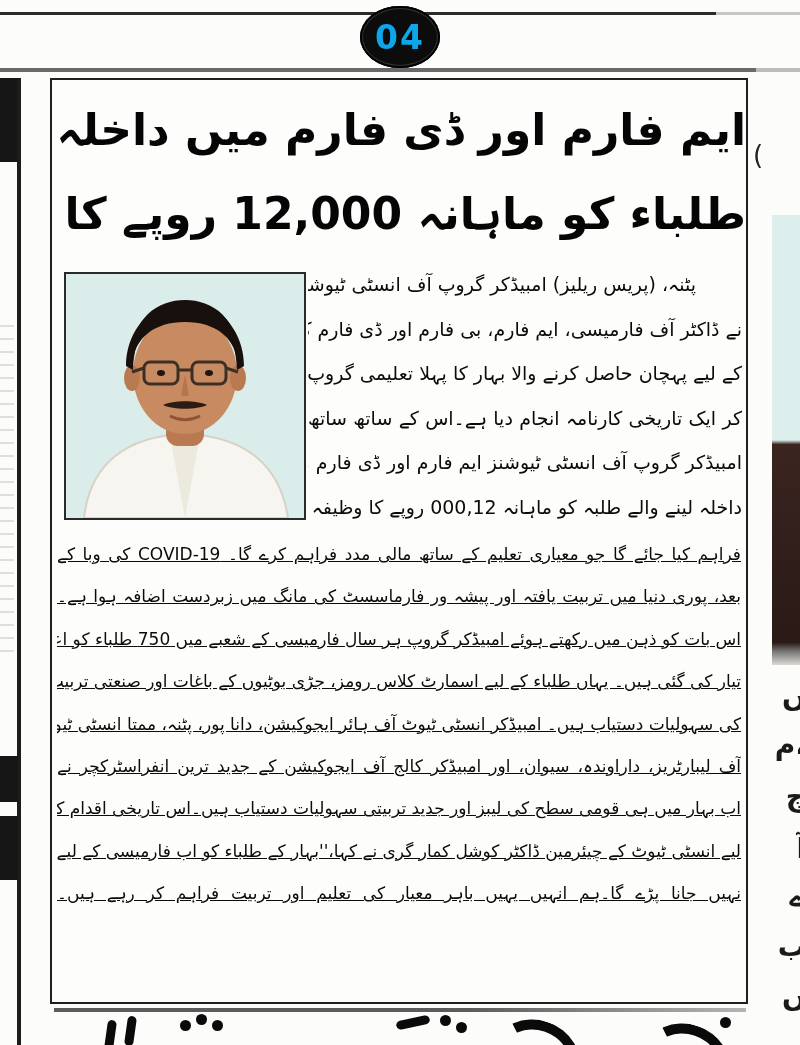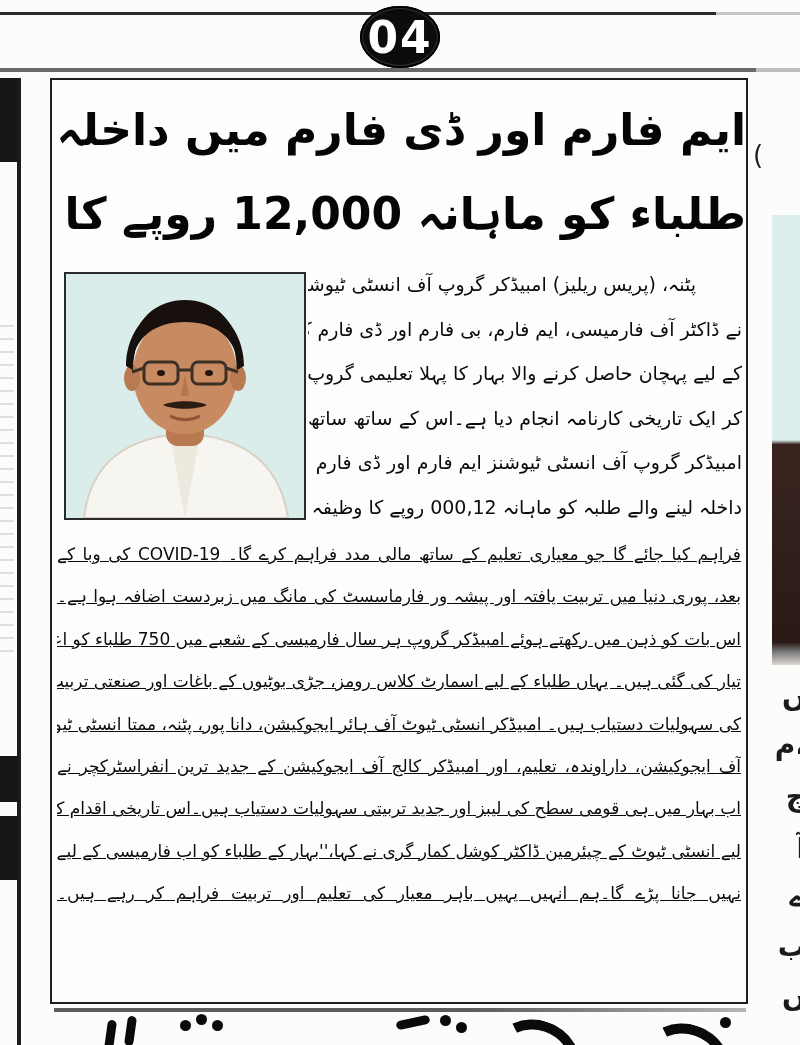--- a/index.html
+++ b/index.html
@@ -8,21 +8,21 @@
     background:#fcfcfb;font-family:"DejaVu Sans",sans-serif;color:#111;
   }
   
   .rule-top1{position:absolute;left:0;top:12px;width:716px;height:3px;background:#2b2b2b;}
   .rule-top1b{position:absolute;left:716px;top:12px;width:84px;height:3px;background:#c7c7c7;}
   .page-badge{
     position:absolute;left:360px;top:6px;width:80px;height:62px;background:#0c0c0c;
     border-radius:50%;display:flex;align-items:center;justify-content:center;
     box-shadow:inset 0 0 0 2px #000, inset 0 0 0 3px #333;
   }
-  .page-badge span{color:#ffffff;font-weight:bold;font-size:44px;letter-spacing:2px;
+  .page-badge span{color:#0ea5e9;font-weight:bold;font-size:33px;letter-spacing:2px;
     font-family:"DejaVu Sans",sans-serif;text-shadow:0 0 1px #000;}
   .rule-top2{position:absolute;left:0;top:68px;width:756px;height:4px;background:#6a6a6a;}
   .rule-top2b{position:absolute;left:756px;top:68px;width:44px;height:4px;background:#bdbdbd;}
 
   
   .lm-black1{position:absolute;left:0;top:78px;width:18px;height:84px;background:#161616;}
   .lm-vline{position:absolute;left:17px;top:78px;width:4px;height:967px;background:#1c1c1c;}
   .lm-fainttext{position:absolute;left:0;top:325px;width:14px;height:330px;opacity:.45;
     background:repeating-linear-gradient(#b9b9b9 0 2px,transparent 2px 13px);}
   .lm-black2{position:absolute;left:0;top:756px;width:18px;height:46px;background:#161616;}
@@ -141,21 +141,21 @@
       <div class="tline">کر ایک تاریخی کارنامہ انجام دیا ہے۔اس کے ساتھ ساتھ</div>
       <div class="tline">امبیڈکر گروپ آف انسٹی ٹیوشنز ایم فارم اور ڈی فارم میں</div>
       <div class="tline">داخلہ لینے والے طلبہ کو ماہانہ 000,12 روپے کا وظیفہ بھی</div>
     </div>
   <div class="fullw">
       <div class="tline">فراہم کیا جائے گا جو معیاری تعلیم کے ساتھ مالی مدد فراہم کرے گا۔ COVID-19 کی وبا کے</div>
       <div class="tline">بعد، پوری دنیا میں تربیت یافتہ اور پیشہ ور فارماسسٹ کی مانگ میں زبردست اضافہ ہوا ہے۔</div>
       <div class="tline">اس بات کو ذہن میں رکھتے ہوئے امبیڈکر گروپ ہر سال فارمیسی کے شعبے میں 750 طلباء کو اعلیٰ</div>
       <div class="tline">تیار کی گئی ہیں۔ یہاں طلباء کے لیے اسمارٹ کلاس رومز، جڑی بوٹیوں کے باغات اور صنعتی تربیت</div>
       <div class="tline">کی سہولیات دستیاب ہیں۔ امبیڈکر انسٹی ٹیوٹ آف ہائر ایجوکیشن، دانا پور، پٹنہ، ممتا انسٹی ٹیوٹ</div>
-      <div class="tline">آف ایجوکیشن، داراوندہ، تعلیم، اور امبیڈکر کالج آف ایجوکیشن کے جدید ترین انفراسٹرکچر نے</div>
+      <div class="tline">آف لیبارٹریز، داراوندہ، سیوان، اور امبیڈکر کالج آف ایجوکیشن کے جدید ترین انفراسٹرکچر نے</div>
       <div class="tline">اب بہار میں ہی قومی سطح کی لیبز اور جدید تربیتی سہولیات دستیاب ہیں۔اس تاریخی اقدام کے</div>
       <div class="tline">لیے انسٹی ٹیوٹ کے چیئرمین ڈاکٹر کوشل کمار گری نے کہا،''بہار کے طلباء کو اب فارمیسی کے لیے باہر</div>
       <div class="tline">نہیں جانا پڑے گا۔ہم انہیں یہیں باہر معیار کی تعلیم اور تربیت فراہم کر رہے ہیں۔</div>
     </div>
 </div>
 
 <div class="rule-bottom"></div>
 <div class="next-headline">
   <span class="frag-bar" style="left:46px;top:6px;transform:rotate(8deg)"></span>
   <span class="frag-bar" style="left:66px;top:2px;transform:rotate(8deg)"></span>

